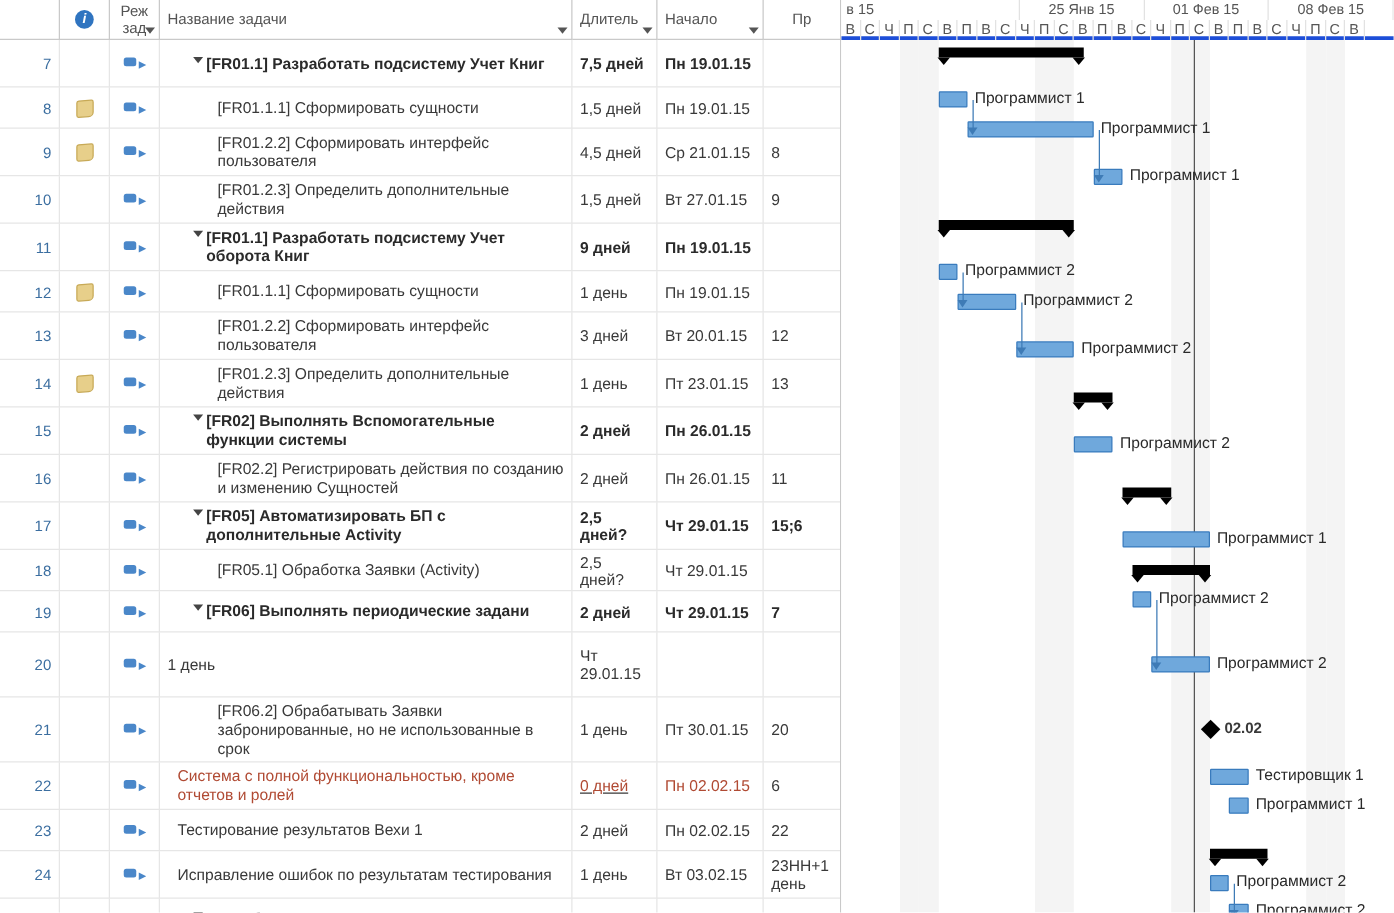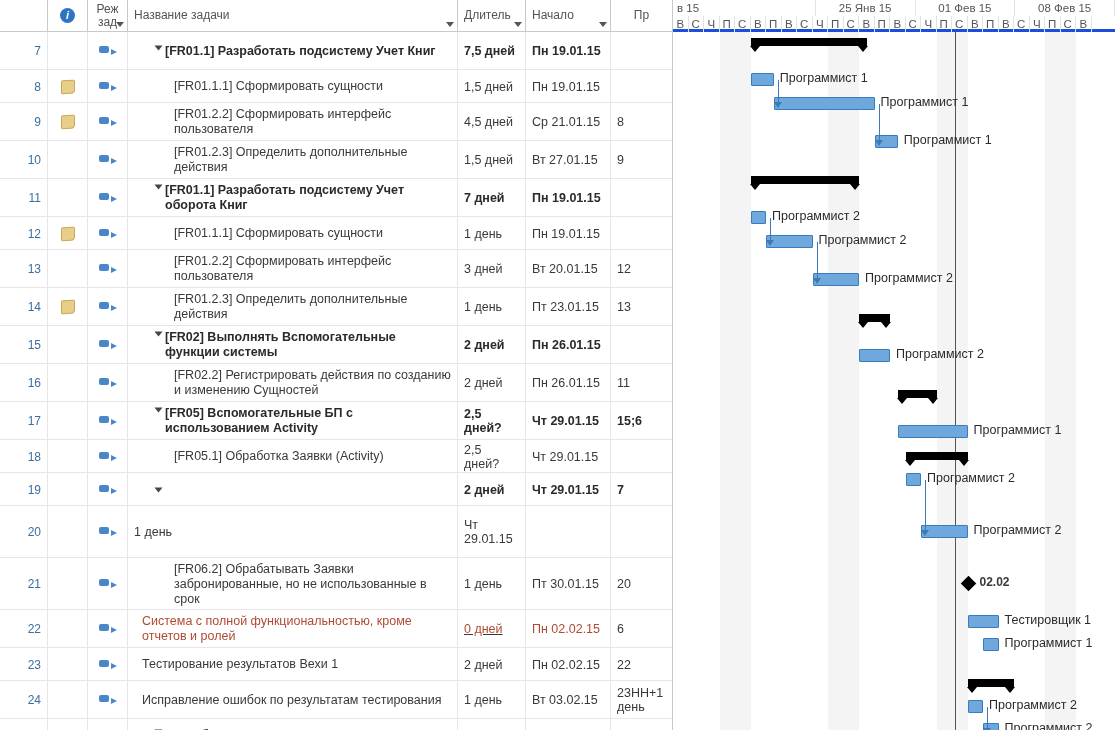--- a/index.html
+++ b/index.html
@@ -361,21 +361,21 @@
         <div class="cell-mode" style="height: 38px;">
           <span class="mode-icon"></span>
         </div>
         <div class="cell-name" style="height: 38px;">
           <span class="name-inner ind1">
             <span class="collapse-tri"></span>
             <span class="name-text bold ">[FR01.1] Разработать подсистему Учет оборота Книг</span>
           </span>
         </div>
         <div class="cell-dur" style="height: 38px;">
-          <span class="bold ">7 дней</span>
+          <span class="bold ">9 дней</span>
         </div>
         <div class="cell-start" style="height: 38px;">
           <span class="bold ">Пн 19.01.15</span>
         </div>
         <div class="cell-pred" style="height: 38px;">
           <span class="bold"></span>
         </div>
       </div>
       <div class="grid-row" style="height: 24px;">
         <div class="cell-id" style="height: 24px;">12</div>
@@ -489,21 +489,21 @@
       </div>
       <div class="grid-row" style="height: 38px;">
         <div class="cell-id" style="height: 38px;">17</div>
         <div class="cell-info" style="height: 38px;"></div>
         <div class="cell-mode" style="height: 38px;">
           <span class="mode-icon"></span>
         </div>
         <div class="cell-name" style="height: 38px;">
           <span class="name-inner ind1">
             <span class="collapse-tri"></span>
-            <span class="name-text bold ">[FR05] Вспомогательные БП с использованием Activity</span>
+            <span class="name-text bold ">[FR05] Автоматизировать БП с дополнительные Activity</span>
           </span>
         </div>
         <div class="cell-dur" style="height: 38px;">
           <span class="bold ">2,5 дней?</span>
         </div>
         <div class="cell-start" style="height: 38px;">
           <span class="bold ">Чт 29.01.15</span>
         </div>
         <div class="cell-pred" style="height: 38px;">
           <span class="bold">15;6</span>
@@ -532,20 +532,21 @@
       </div>
       <div class="grid-row" style="height: 24px;">
         <div class="cell-id" style="height: 24px;">19</div>
         <div class="cell-info" style="height: 24px;"></div>
         <div class="cell-mode" style="height: 24px;">
           <span class="mode-icon"></span>
         </div>
         <div class="cell-name" style="height: 24px;">
           <span class="name-inner ind1">
             <span class="collapse-tri"></span>
+            <span class="name-text bold ">[FR06] Выполнять периодические задани</span>
           </span>
         </div>
         <div class="cell-dur" style="height: 24px;">
           <span class="bold ">2 дней</span>
         </div>
         <div class="cell-start" style="height: 24px;">
           <span class="bold ">Чт 29.01.15</span>
         </div>
         <div class="cell-pred" style="height: 24px;">
           <span class="bold">7</span>

